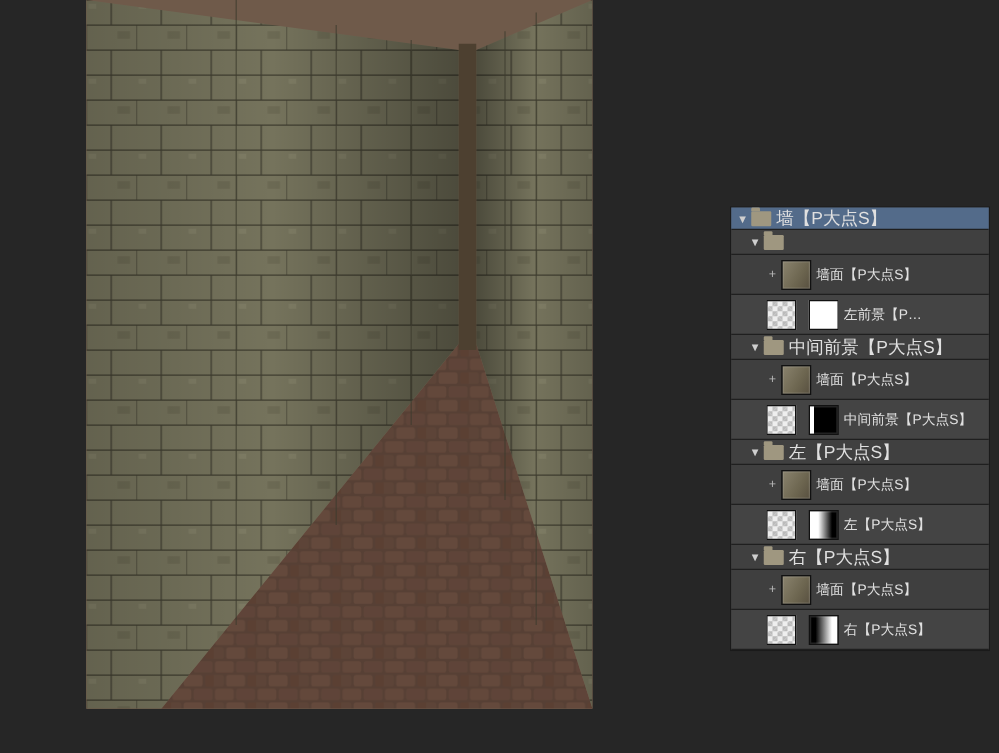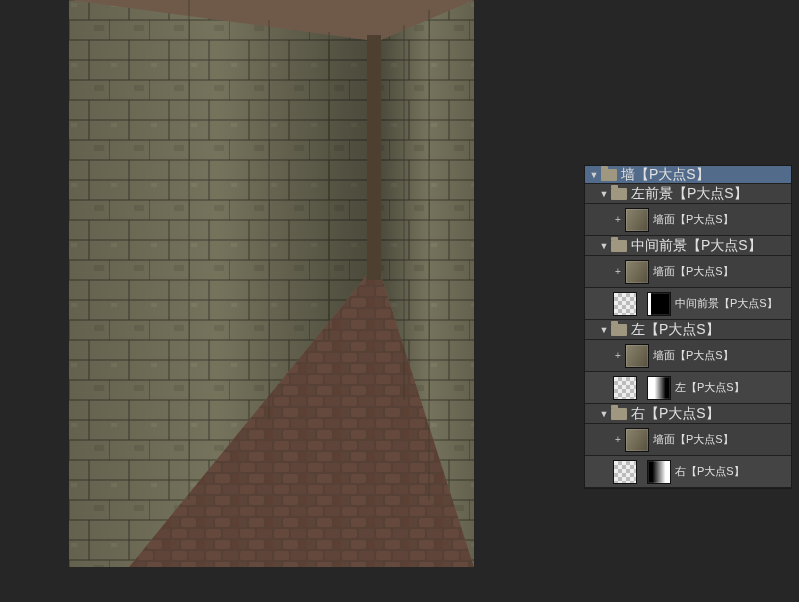--- a/index.html
+++ b/index.html
@@ -156,26 +156,31 @@
 
   <div class="row header indent-1">
     <span class="tw">▼</span>
     <span class="folder-icon"></span>
     <span class="label">墙【P大点S】</span>
   </div>
 
   <div class="row group indent-2">
     <span class="tw">▼</span>
     <span class="folder-icon"></span>
-    <span class="label">左前景【P大点S】</span>
-  </div>
-  <div class="row layer indent-3">
-    <span class="plus">+</span>
-    <span class="thumb wall"></span>
-    <span class="label">墙面【P大点S】</span>
+  </div>
+  <div class="row layer indent-3">
+    <span class="plus">+</span>
+    <span class="thumb wall"></span>
+    <span class="label">墙面【P大点S】</span>
+  </div>
+  <div class="row layer alt indent-3">
+    <span class="thumb checker"></span>
+    <span class="link-space"></span>
+    <span class="thumb mask-white"></span>
+    <span class="label">左前景【P…</span>
   </div>
 
   <div class="row group indent-2">
     <span class="tw">▼</span>
     <span class="folder-icon"></span>
     <span class="label">中间前景【P大点S】</span>
   </div>
   <div class="row layer indent-3">
     <span class="plus">+</span>
     <span class="thumb wall"></span>

